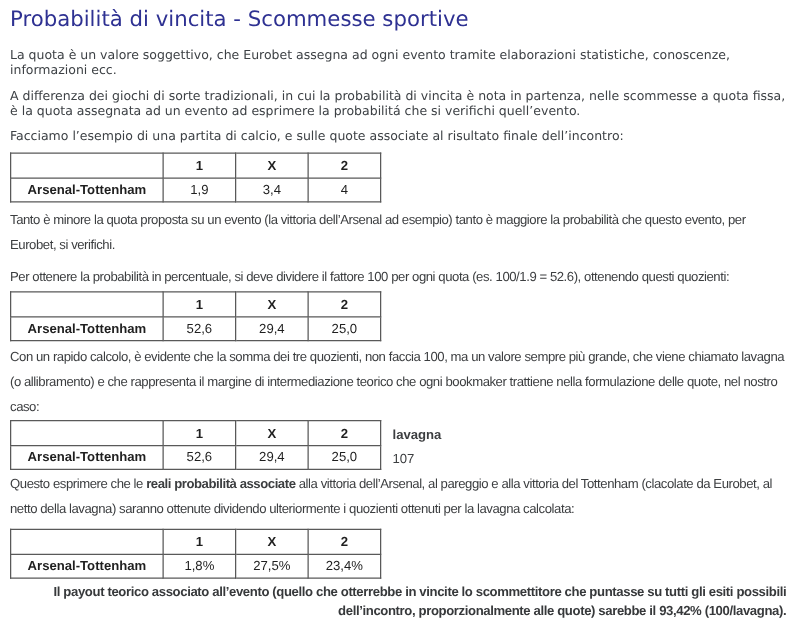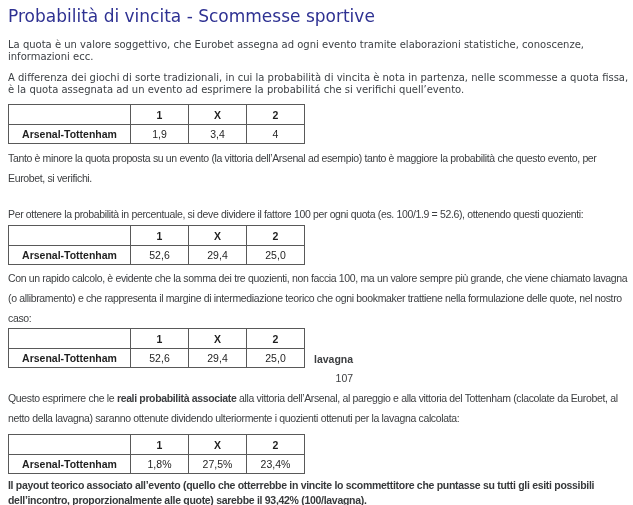--- a/index.html
+++ b/index.html
@@ -25,74 +25,75 @@
     color:var(--body-color);
   }
   .body-p{
     font-family:"Liberation Sans",sans-serif;
     font-size:10.5px;line-height:20px;letter-spacing:-0.35px;
     color:#3c3e40;
   }
   .payout{
     font-family:"Liberation Sans",sans-serif;
     font-size:10.5px;line-height:15px;letter-spacing:-0.3px;
-    font-weight:700;color:#37393b;
+    font-weight:700;color:#37393b;text-align:right;
   }
   table.odds{border-collapse:collapse;}
   table.odds td,table.odds th{
     border:1px solid var(--table-border);
     font-family:"Liberation Sans",sans-serif;
     font-size:10.5px;color:var(--table-text);
     text-align:center;padding:0;vertical-align:middle;
   }
   table.odds tr.hdr{height:20px;}
   table.odds tr.dat{height:19px;}
   table.odds th{font-weight:700;width:58px;}
   table.odds td.val{width:58px;font-weight:400;}
   table.odds td.lbl{width:122px;font-weight:700;}
   .t3wrap{display:flex;align-items:flex-start;}
   .side{
     font-family:"Liberation Sans",sans-serif;
     font-size:10.5px;color:#3c3e40;
-    margin-left:9px;padding-top:2px;text-align:right;margin-top:19px;
+    margin-left:9px;padding-top:2px;text-align:left;
   }
   .side-label{font-weight:700;height:20px;line-height:20px;}
   .side-value{height:19px;line-height:19px;font-weight:400;}
   .bold-inline{font-weight:700;}
 </style>
 </head>
 <body>
 
 <div class="page">
 
   <h1 class="title">Probabilità di vincita - Scommesse sportive</h1>
 
   <p class="intro" style="margin-bottom:9px">La quota è un valore soggettivo, che Eurobet assegna ad ogni evento tramite elaborazioni statistiche, conoscenze, informazioni ecc.</p>
 
   <p class="intro" style="margin-bottom:8px">A differenza dei giochi di sorte tradizionali, in cui la probabilità di vincita è nota in partenza, nelle scommesse a quota fissa, è la quota assegnata ad un evento ad esprimere la probabilitá che si verifichi quell’evento.</p>
 
+  <p class="intro" style="margin-bottom:6px">Facciamo l’esempio di una partita di calcio, e sulle quote associate al risultato finale dell’incontro:</p>
 
   <table class="odds" style="margin-bottom:4px">
     <tbody>
         <tr class="hdr">
       <td class="lbl"></td>
       <th>1</th>
       <th>X</th>
       <th>2</th>
     </tr>
     <tr class="dat">
       <td class="lbl">Arsenal-Tottenham</td>
       <td class="val">1,9</td>
       <td class="val">3,4</td>
       <td class="val">4</td>
     </tr>
   </tbody>
     </table>
 
-  <p class="body-p" style="margin-bottom:16px">Tanto è minore la quota proposta su un evento (la vittoria dell’Arsenal ad esempio) tanto è maggiore la probabilità che questo evento, per Eurobet, si verifichi.</p>
+  <p class="body-p" style="margin-bottom:6px">Tanto è minore la quota proposta su un evento (la vittoria dell’Arsenal ad esempio) tanto è maggiore la probabilità che questo evento, per Eurobet, si verifichi.</p>
 
   <p class="body-p" style="margin-bottom:1px">Per ottenere la probabilità in percentuale, si deve dividere il fattore 100 per ogni quota (es. 100/1.9 = 52.6), ottenendo questi quozienti:</p>
 
   <table class="odds" style="margin-bottom:3px">
     <tbody>
         <tr class="hdr">
       <td class="lbl"></td>
       <th>1</th>
       <th>X</th>
       <th>2</th>

